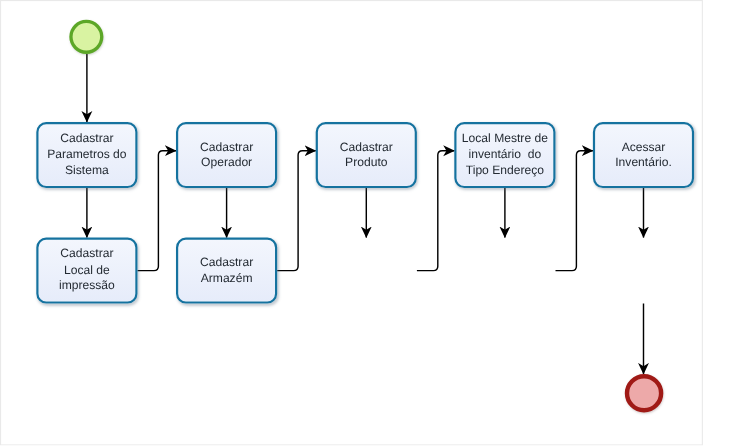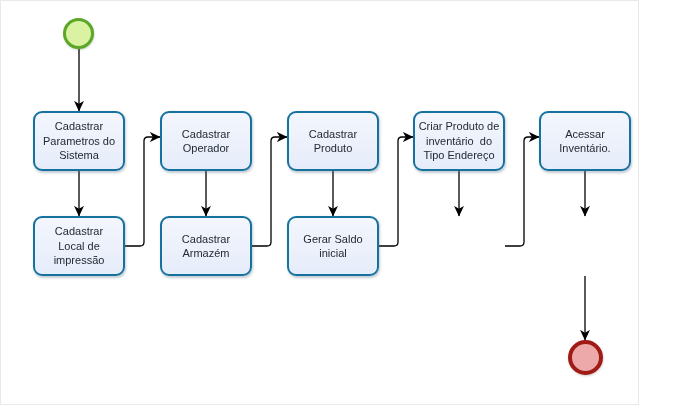--- a/index.html
+++ b/index.html
@@ -125,26 +125,22 @@
 Operador</span>
   </div>
   <div class="task" id="task-4">
     <span class="label">Cadastrar
 Armazém</span>
   </div>
   <div class="task" id="task-5">
     <span class="label">Cadastrar
 Produto</span>
   </div>
-  <div class="task" id="task-6">
-    <span class="label">Gerar Saldo
-inicial</span>
-  </div>
   <div class="task" id="task-7">
-    <span class="label">Criar Produto de
+    <span class="label">Local Mestre de
 inventário  do
 Tipo Endereço</span>
   </div>
   <div class="task" id="task-9">
     <span class="label">Acessar
 Inventário.</span>
   </div>
 
   <div class="event end"></div>
 

